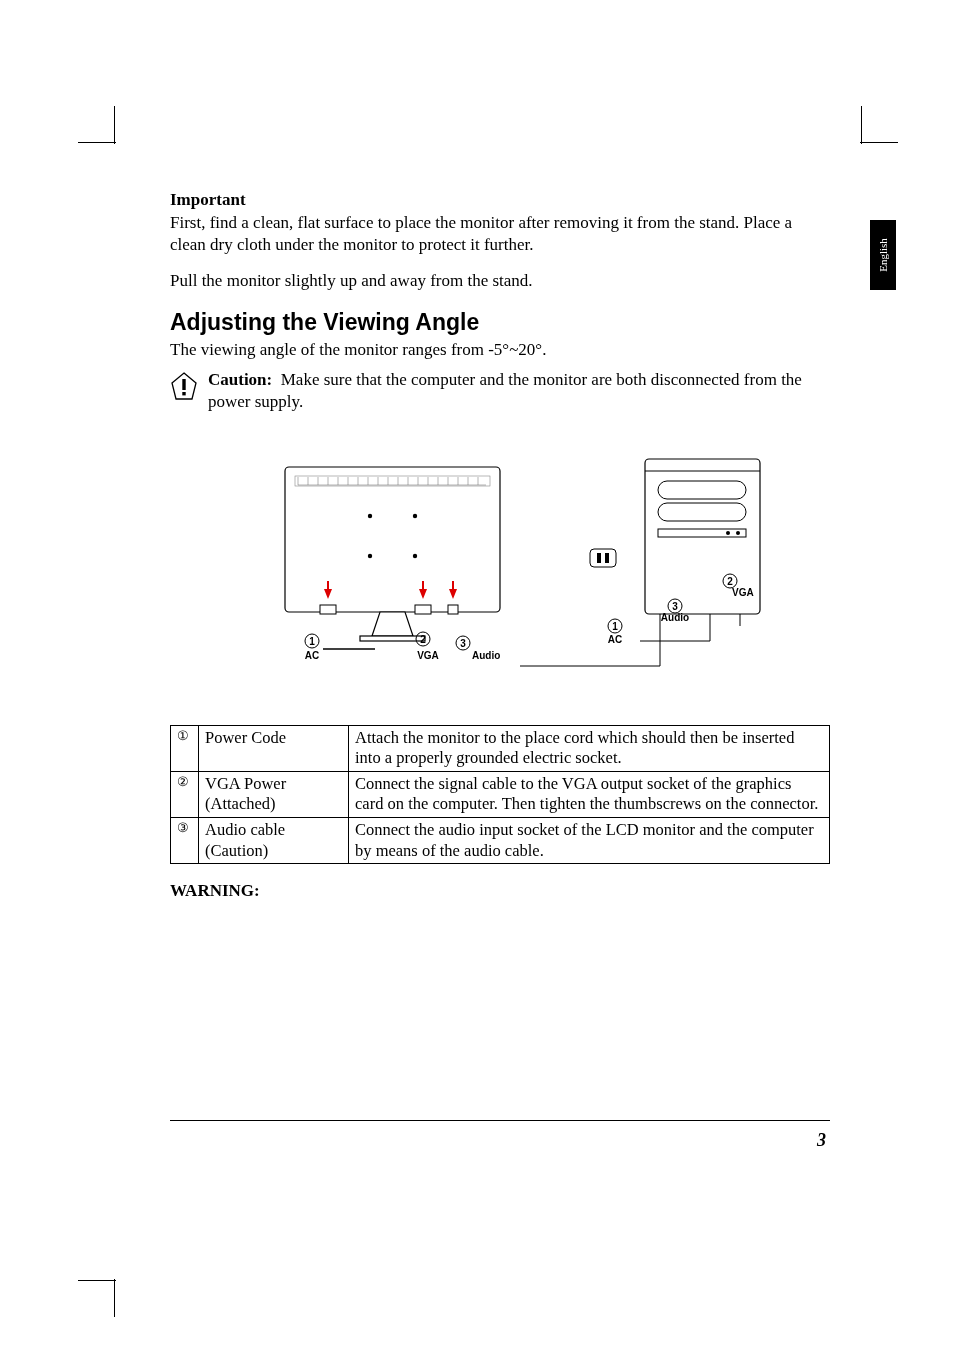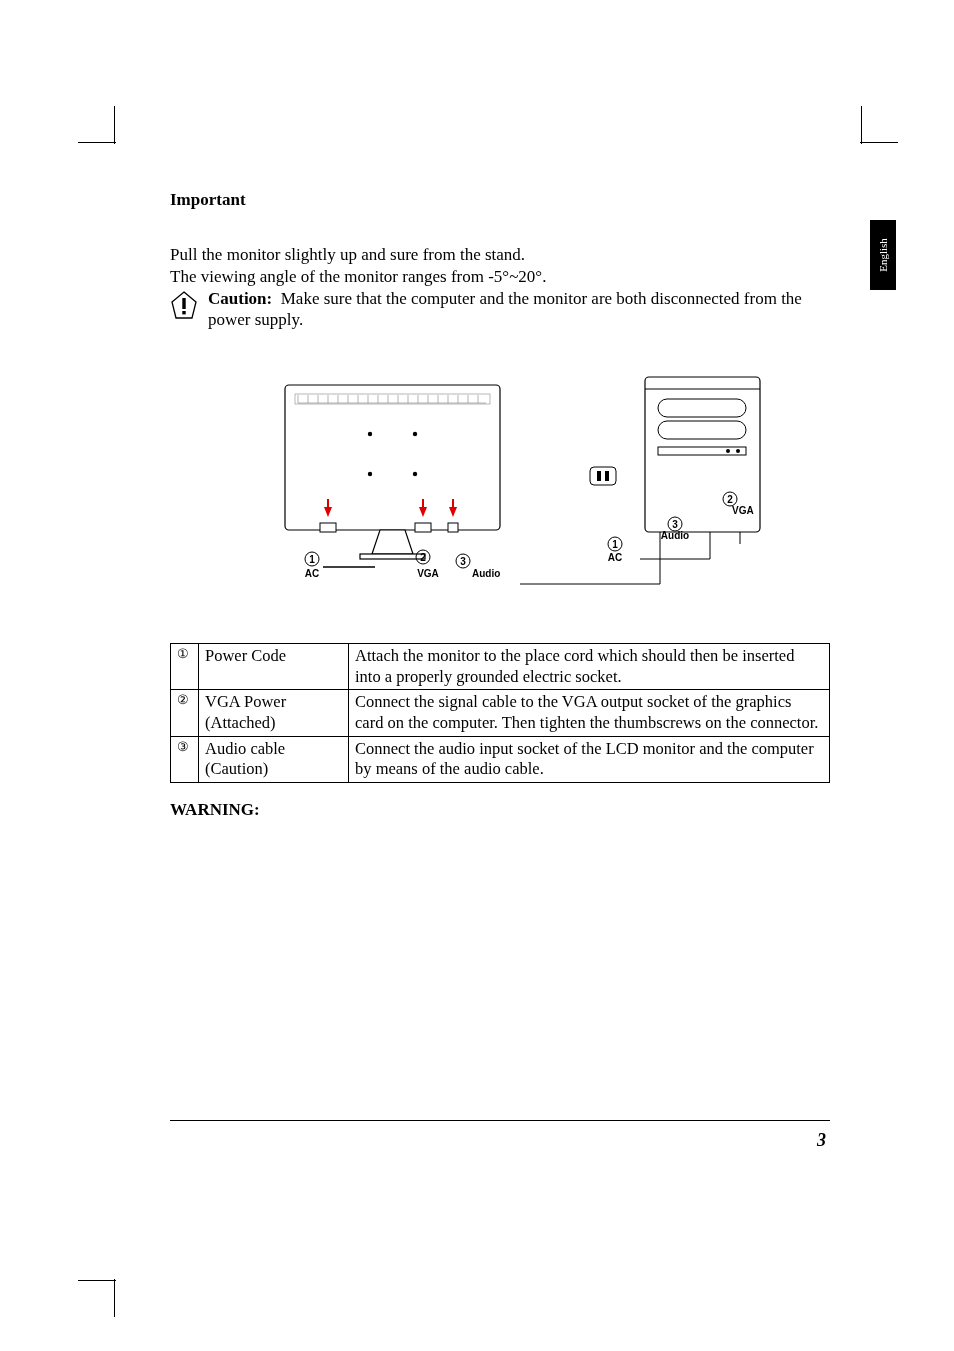--- a/index.html
+++ b/index.html
@@ -35,33 +35,33 @@
     display: flex;
     align-items: center;
     justify-content: center;
   }
   .side-tab span {
     transform: rotate(-90deg);
     white-space: nowrap;
     font-family: "Times New Roman", serif;
   }
 
-  .h-important { font-weight: bold; font-size: 17px; margin-bottom: 20px; }
+  .h-important { font-weight: bold; font-size: 17px; margin-bottom: 2px; }
   .body { font-size: 17px; line-height: 1.28; }
   .gap-sm { height: 14px; }
 
   .h2 {
     font-family: Arial, Helvetica, sans-serif;
     font-weight: bold;
     font-size: 23px;
     margin-top: 18px;
     margin-bottom: 3px;
   }
 
-  .caution-row { display: flex; align-items: flex-start; margin-top: 0; }
+  .caution-row { display: flex; align-items: flex-start; margin-top: 8px; }
   .caution-icon { flex: 0 0 auto; margin-right: 10px; margin-top: 2px; }
   .caution-text { font-size: 17px; line-height: 1.28; }
   .caution-text b { font-weight: bold; }
 
   .diagram-wrap {
     margin-top: 28px;
     margin-bottom: 24px;
     display: flex;
     justify-content: center;
   }
@@ -123,23 +123,25 @@
   <div class="v" style="left:36px; bottom:0;"></div>
 </div>
 
 <div class="side-tab">
   <span>English</span>
 </div>
 
 <div class="page">
 
   <div class="h-important">Important</div>
+  <div class="body">First, find a clean, flat surface to place the monitor after removing it from the stand. Place a clean dry cloth under the monitor to protect it further.</div>
   <div class="gap-sm"></div>
-  <div class="body">Pull the monitor slightly up and sure from the stand.</div>
-
+  <div class="body">Pull the monitor slightly up and away from the stand.</div>
+
+  <div class="h2">Adjusting the Viewing Angle</div>
   <div class="body">The viewing angle of the monitor ranges from  -5°~20°.</div>
 
 
   <div class="caution-row">
     <div class="caution-icon">
       <svg width="28" height="30" viewBox="0 0 28 30">
         <path d="M14 2 L26 12 L22 28 L6 28 L2 12 Z" fill="none" stroke="#000" stroke-width="1.3"></path>
         <rect x="12.3" y="8" width="3.4" height="11" fill="#000"></rect>
         <rect x="12.3" y="21" width="3.4" height="3.4" fill="#000"></rect>
       </svg>

